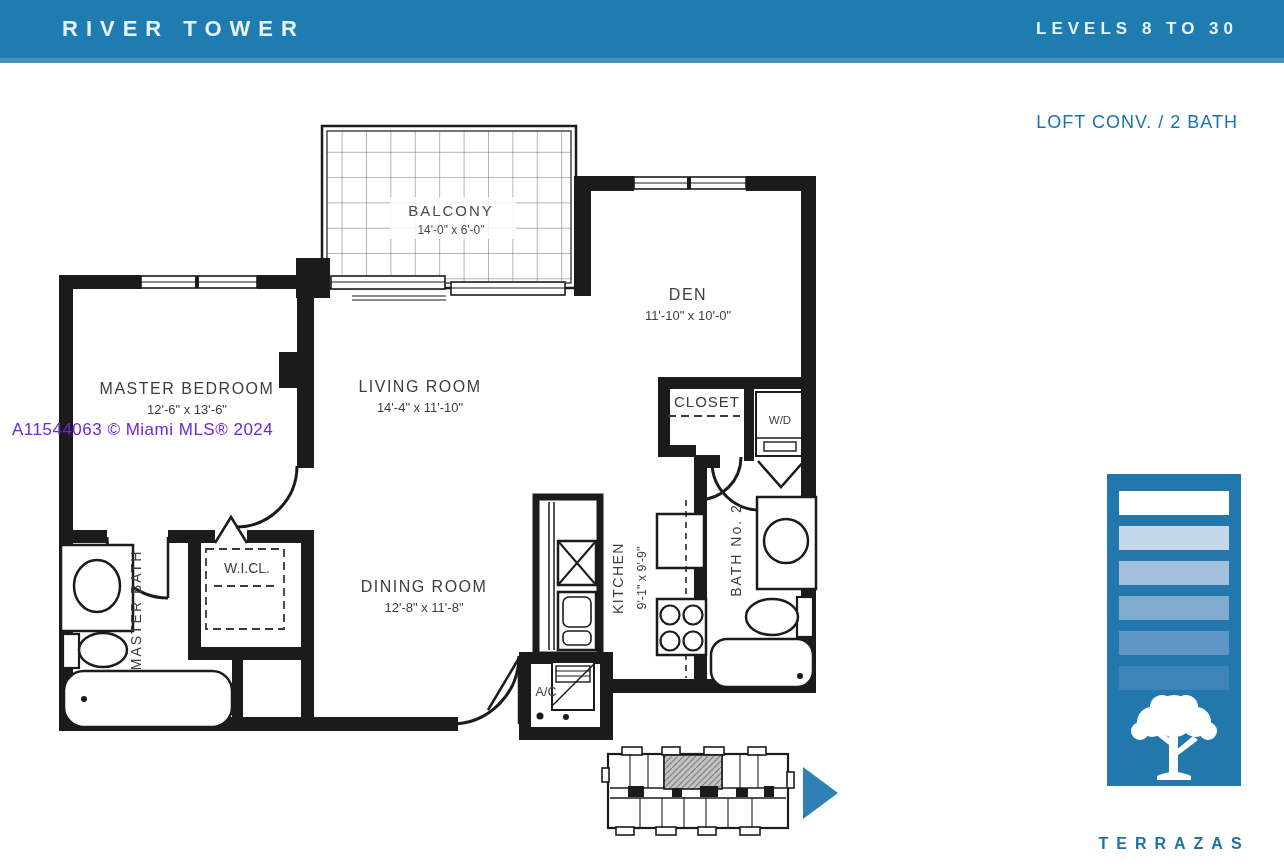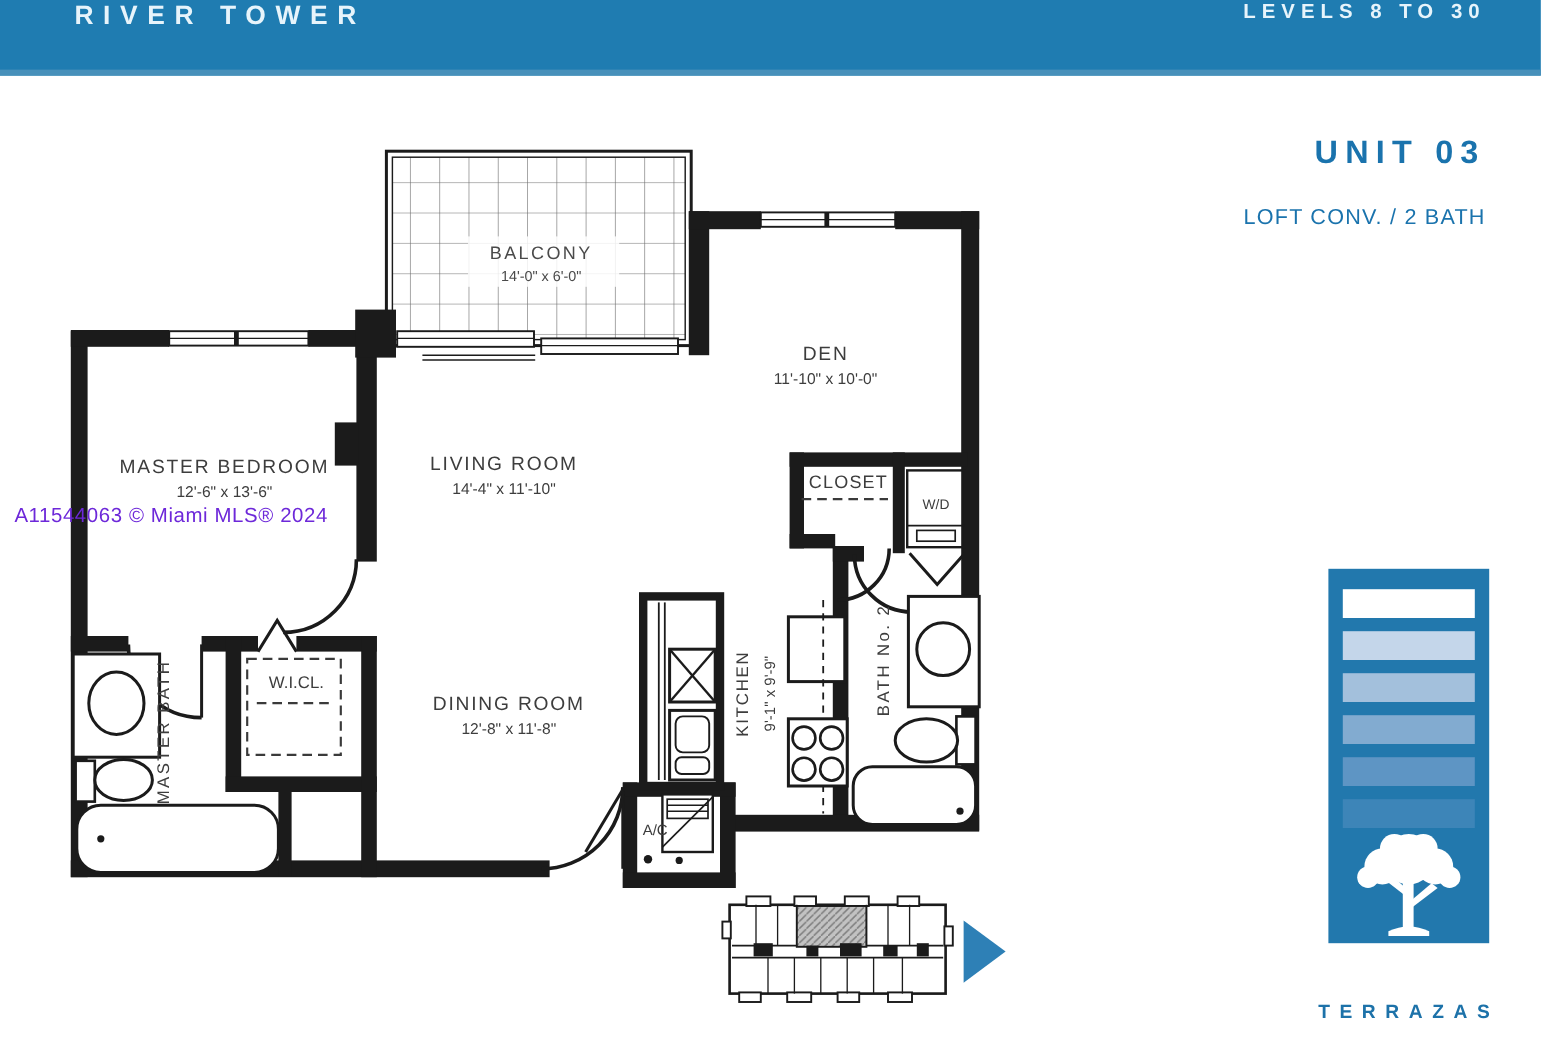--- a/index.html
+++ b/index.html
@@ -3,21 +3,21 @@
 <meta charset="utf-8">
 <style>
   html,body{margin:0;padding:0;background:#ffffff;}
   body{width:1284px;height:866px;position:relative;overflow:hidden;
        font-family:"Liberation Sans", sans-serif;}
   .stage{position:absolute;inset:0;width:1284px;height:866px;}
 
   
   .header{position:absolute;left:0;top:0;width:1284px;height:58px;
           background:#1f7cb1;border-bottom:5px solid #4790ba;
-          display:flex;justify-content:space-between;}
+          display:flex;align-items:center;justify-content:space-between;}
   .header .title{margin-left:62px;color:#e7f4fb;font-weight:bold;
           font-size:22px;letter-spacing:8px;}
   .header .levels{margin-right:46px;color:#e7f4fb;font-weight:bold;
           font-size:17px;letter-spacing:5px;}
 
   
   .unit-info{position:absolute;right:46px;top:112px;text-align:right;color:#1a73ad;}
   .unit-info .unit-name{font-size:27px;font-weight:bold;letter-spacing:6px;margin:0 0 28px 0;}
   .unit-info .unit-line{font-size:18px;font-weight:normal;letter-spacing:1px;line-height:21px;}
 
@@ -40,21 +40,20 @@
 <body>
 
 <div class="stage">
 
   <div class="header">
     <span class="title">RIVER TOWER</span>
     <span class="levels">LEVELS 8 TO 30</span>
   </div>
 
   <div class="unit-info">
-    <div class="unit-name">UNIT 03</div>
     <div class="unit-line">LOFT CONV. / 2 BATH</div>
   </div>
 
   <div class="watermark">A11544063 © Miami MLS® 2024</div>
 
   <svg class="plan" width="1284" height="866" viewBox="0 0 1284 866">
     <defs>
       <pattern id="tiles" width="24.4" height="25.3" patternUnits="userSpaceOnUse">
         <path d="M24.4 0H0V25.3" fill="none" stroke="#6a6a6a" stroke-width="1"></path>
       </pattern>

